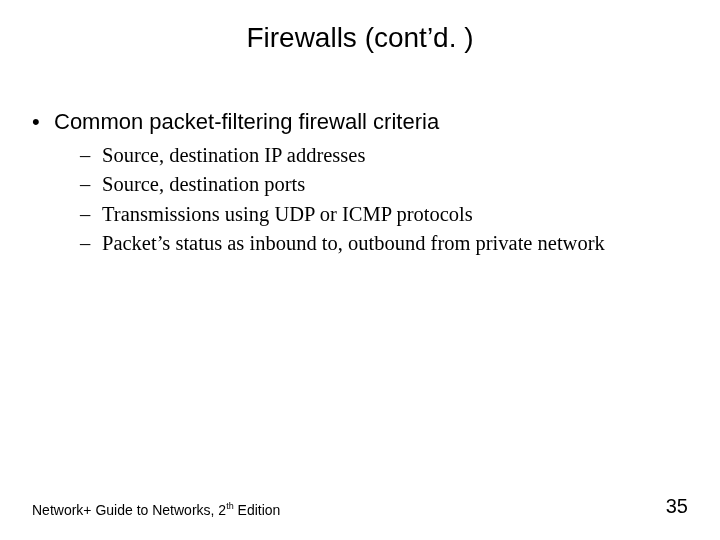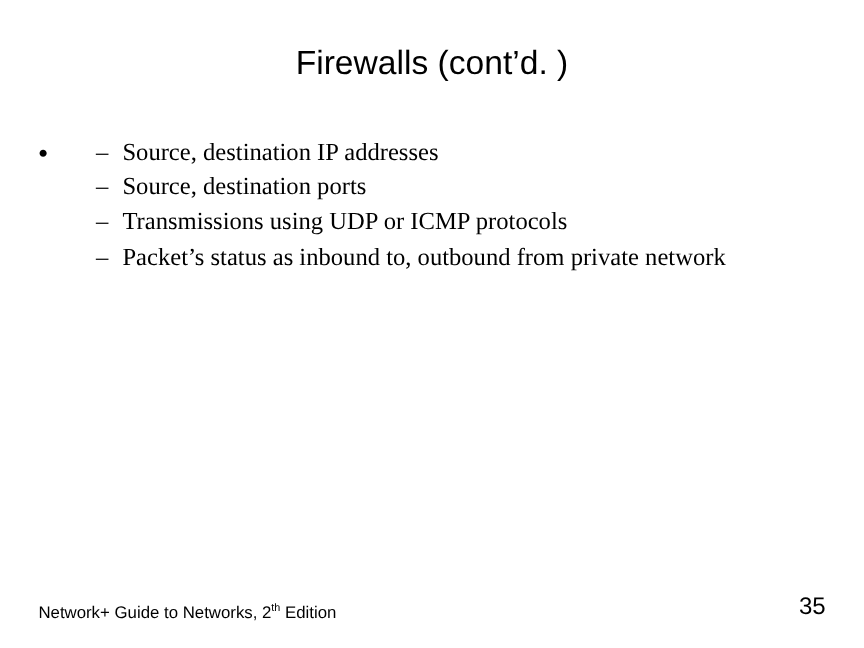--- a/index.html
+++ b/index.html
@@ -12,21 +12,21 @@
     position: relative;
   }
   .slide {
     box-sizing: border-box;
     width: 720px; height: 540px;
     position: relative;
   }
   .title {
     font-size: 28px;
     text-align: center;
-    padding-top: 37px;
+    padding-top: 22px;
   }
   .content {
     position: absolute;
     top: 108px;
     left: 32px;
     right: 32px;
   }
   ul.level1 {
     list-style: none;
     margin: 0; padding: 0;
@@ -83,20 +83,21 @@
 </style>
 </head>
 <body>
 <div class="slide">
 
   <div class="title">Firewalls (cont’d. )</div>
 
   <div class="content">
     <ul class="level1">
       <li>
+        <span>Common packet-filtering firewall criteria</span>
         <ul class="level2">
           <li><span>Source, destination IP addresses</span></li>
           <li><span>Source, destination ports</span></li>
           <li><span>Transmissions using UDP or ICMP protocols</span></li>
           <li><span>Packet’s status as inbound to, outbound from private network</span></li>
         </ul>
       </li>
     </ul>
   </div>
 

